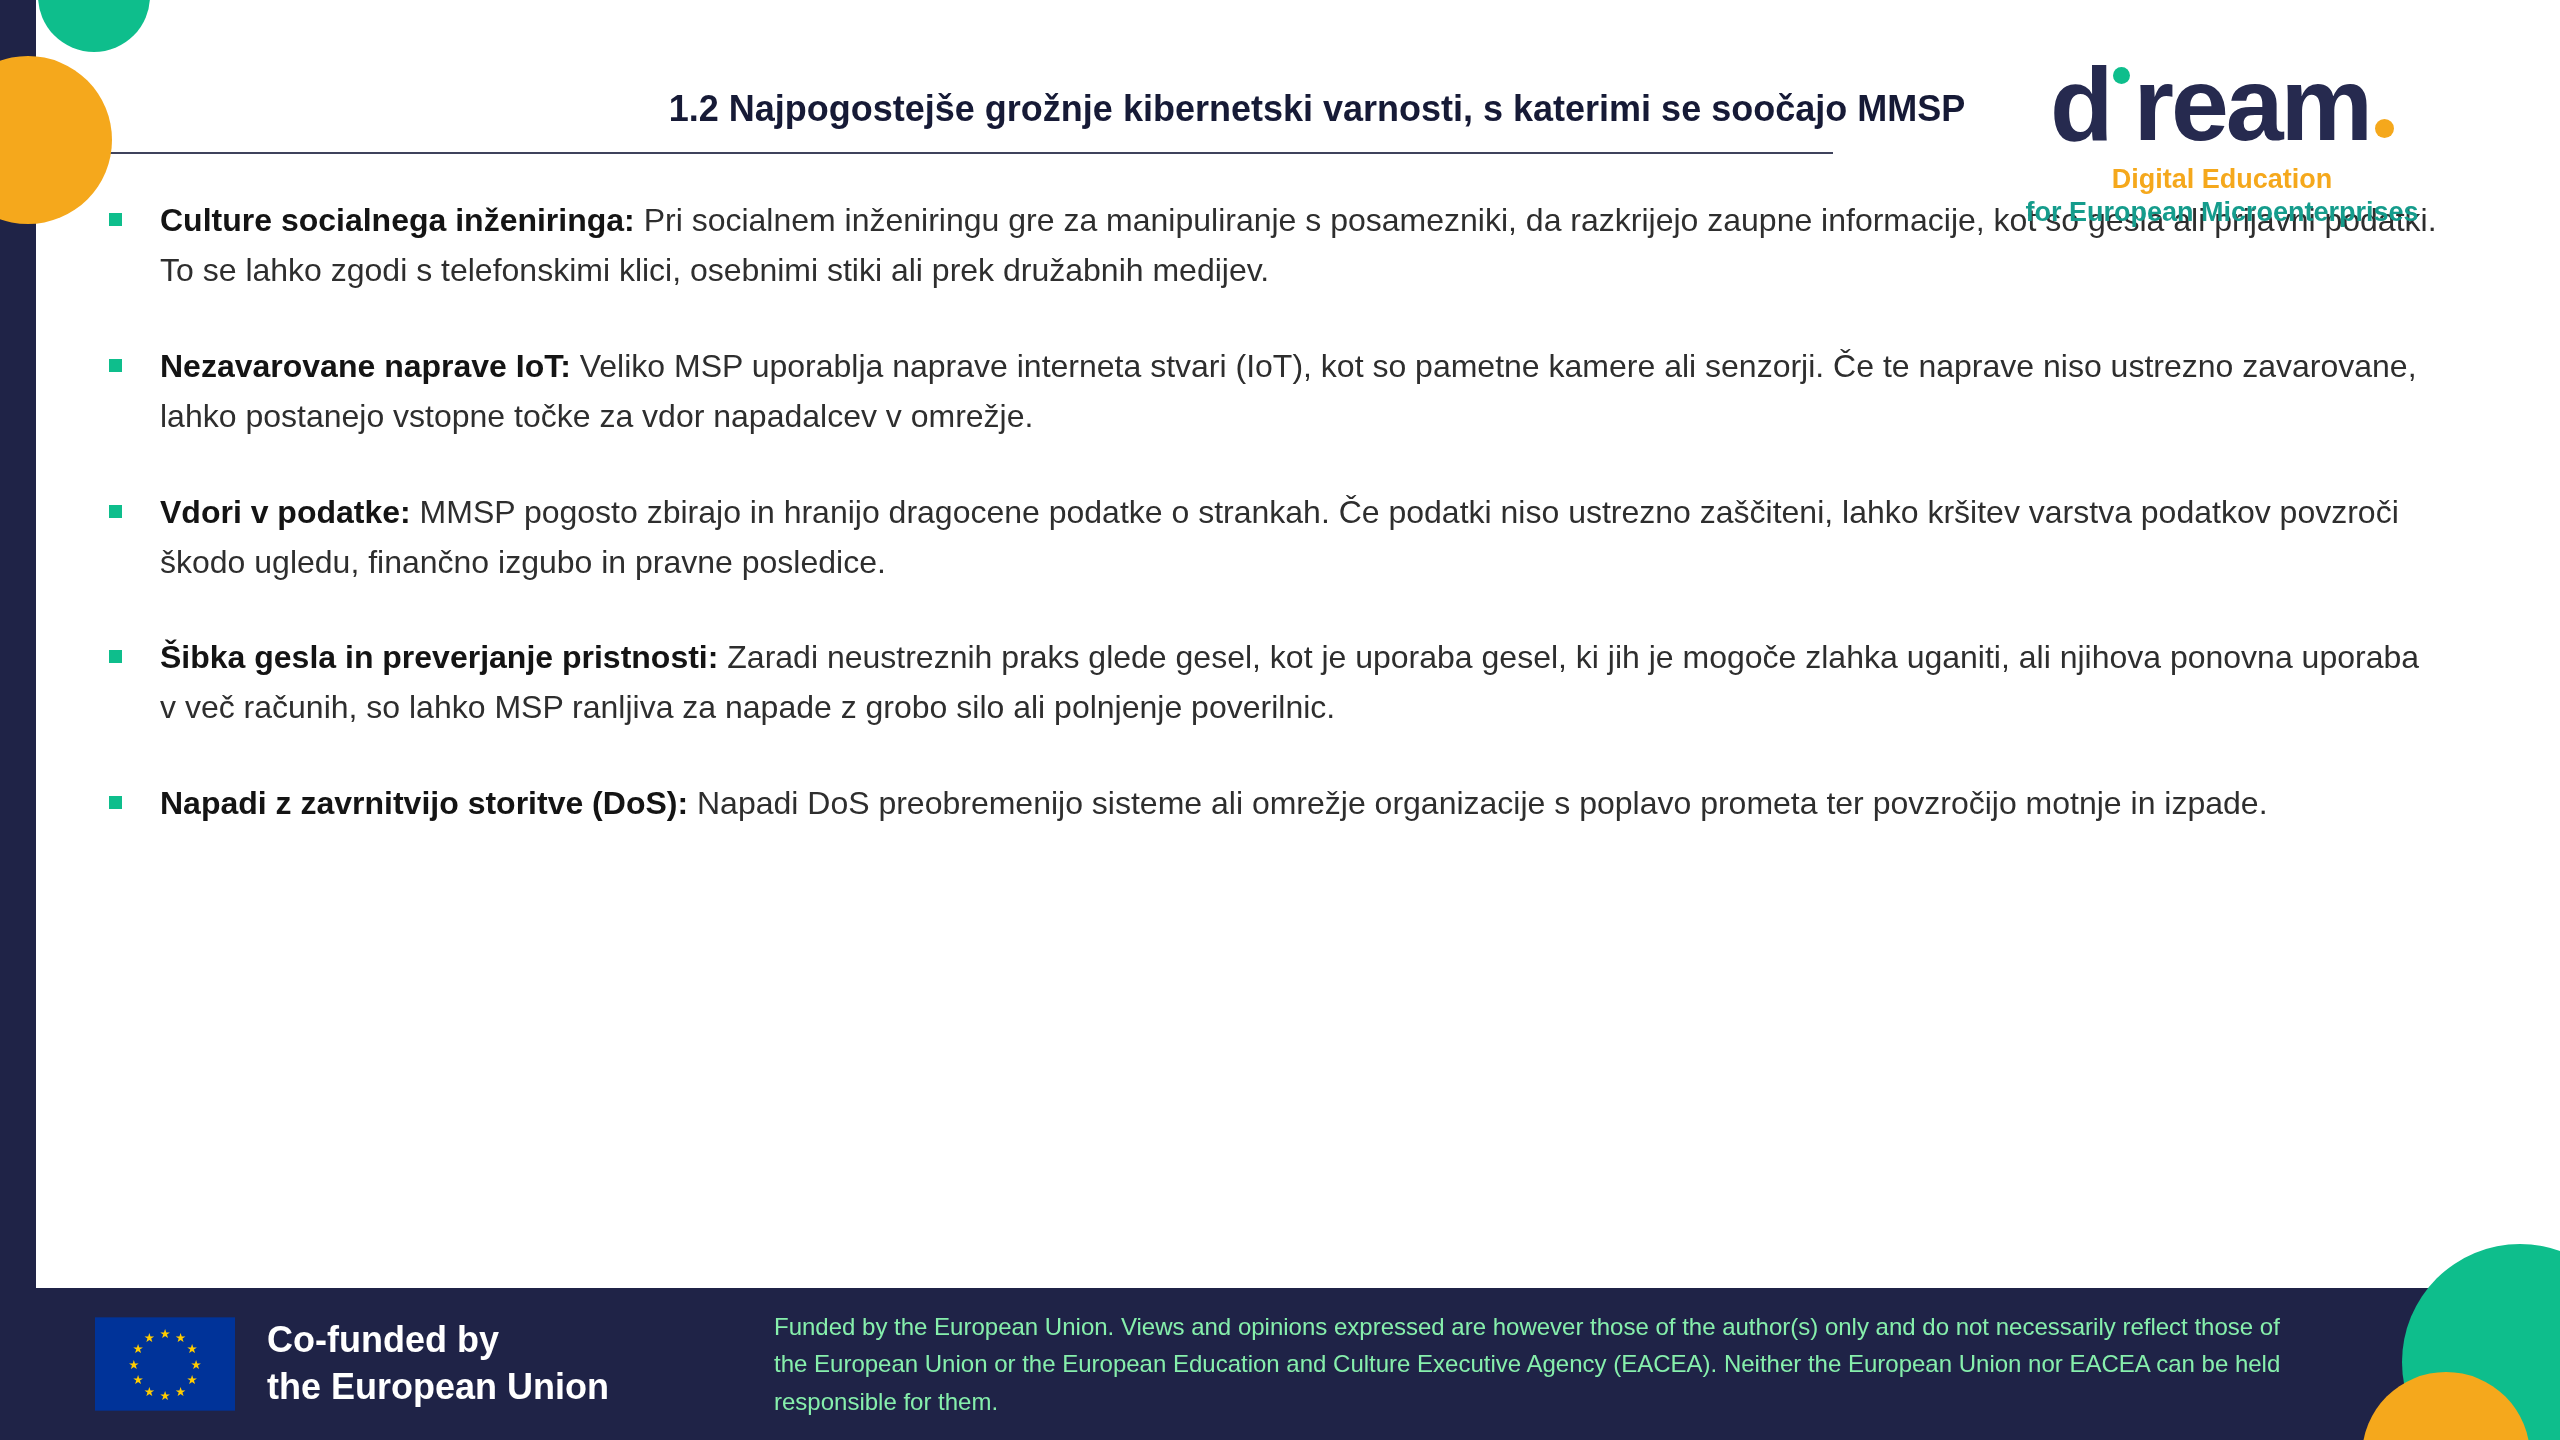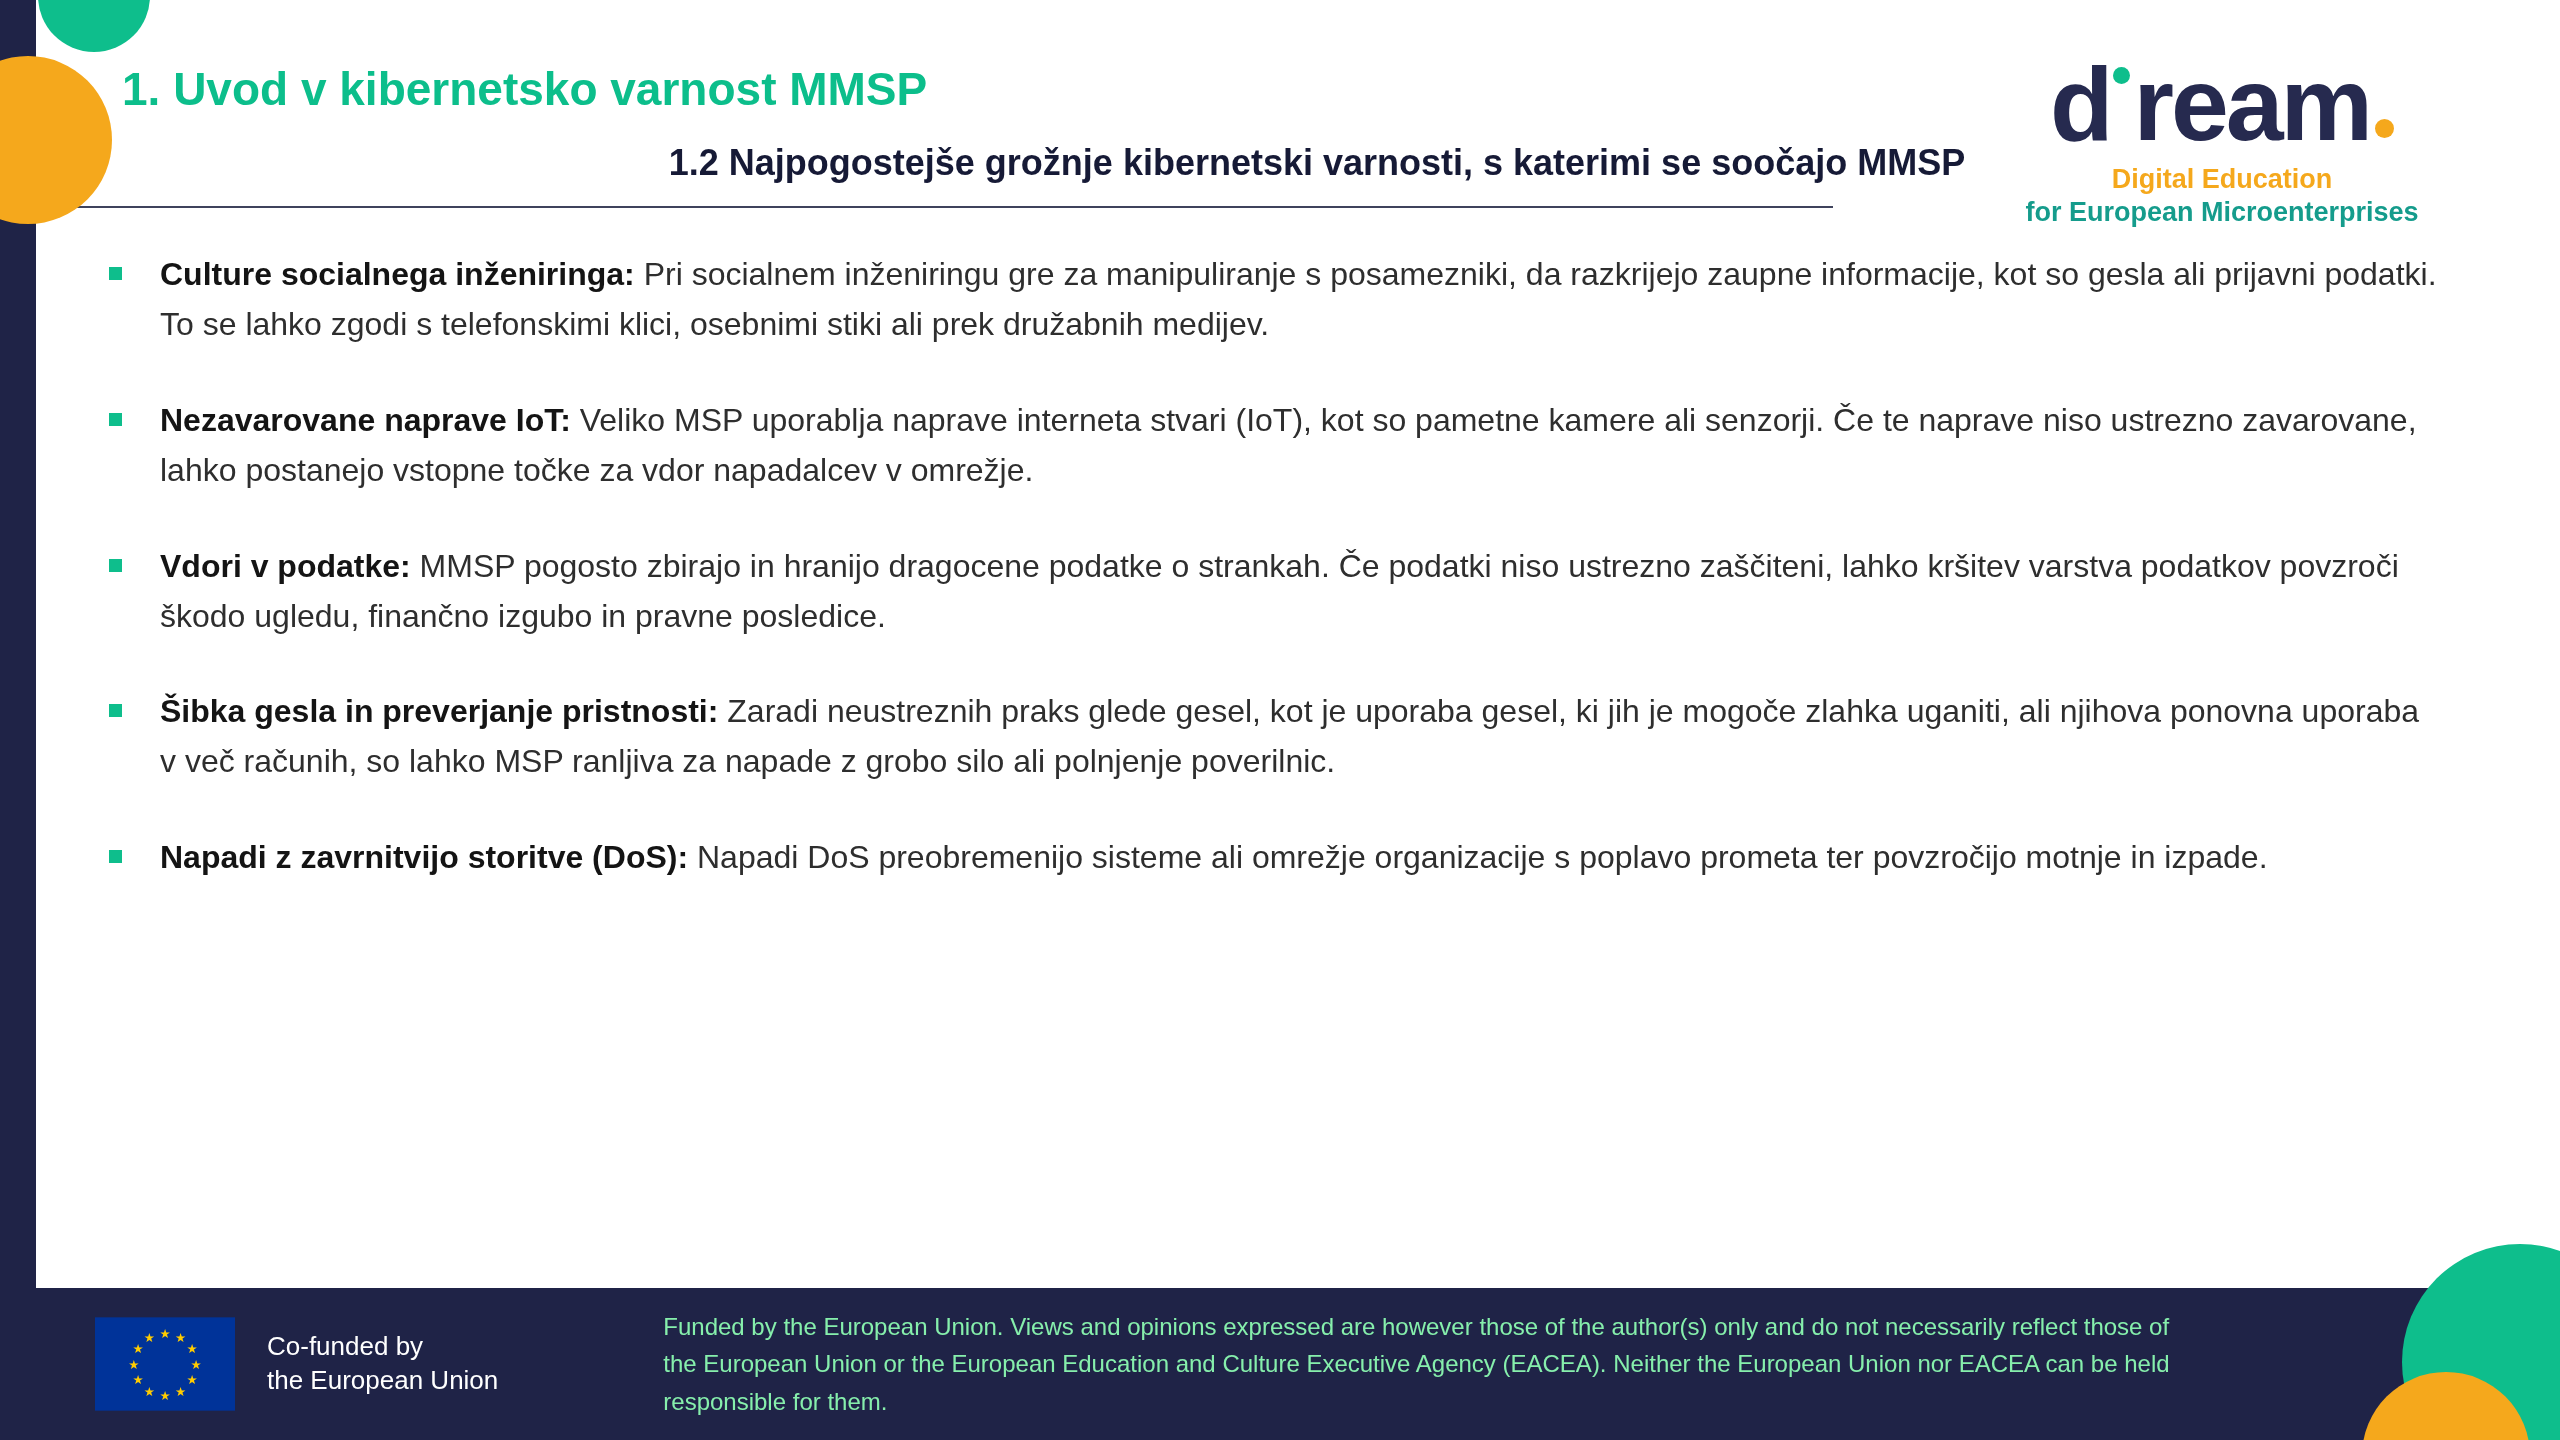--- a/index.html
+++ b/index.html
@@ -50,41 +50,40 @@
     width:13px; height:13px; background:#0EBE8C;
   }
   .lead { font-weight:bold; color:#141414; }
 
   
   .footer {
     position:absolute; left:0; bottom:0; width:2560px; height:152px;
     background:#1F2347; display:flex; align-items:center; z-index:5;
   }
   .eu-flag { margin-left:95px; width:140px; height:94px; flex:none; display:block; }
-  .cofunded { margin-left:32px; font-size:26px; font-weight:normal; color:#ffffff; line-height:1.3; }
+  .cofunded { margin-left:32px; font-size:36px; font-weight:bold; color:#ffffff; line-height:1.3; }
   .disclaimer {
     margin:0 0 0 165px; width:1530px;
     font-size:24px; line-height:1.55; color:#86efac;
   }
 </style>
 </head>
 <body>
 
 <div class="left-strip"></div>
 <div class="circle c-green-tl"></div>
 <div class="circle c-yellow-tl"></div>
 
 <header class="logo">
   <div class="wordmark"><span>d</span><span class="dot green"></span><span>ream</span><span class="dot orange"></span></div>
   <div class="tagline1">Digital Education</div>
   <div class="tagline2">for European Microenterprises</div>
 </header>
 
 <main class="content">
-  <h1 class="title">1. Uvod v kibernetsko varnost MMSP</h1>
   <h2 class="subtitle">1.2 Najpogostejše grožnje kibernetski varnosti, s katerimi se soočajo MMSP</h2>
   <div class="rule"></div>
 
   <ul class="bullets">
     <li><span class="lead">Culture socialnega inženiringa:</span><span> Pri socialnem inženiringu gre za manipuliranje s posamezniki, da razkrijejo zaupne informacije, kot so gesla ali prijavni podatki. To se lahko zgodi s telefonskimi klici, osebnimi stiki ali prek družabnih medijev.</span></li>
     <li><span class="lead">Nezavarovane naprave IoT:</span><span> Veliko MSP uporablja naprave interneta stvari (IoT), kot so pametne kamere ali senzorji. Če te naprave niso ustrezno zavarovane, lahko postanejo vstopne točke za vdor napadalcev v omrežje.</span></li>
     <li><span class="lead">Vdori v podatke:</span><span> MMSP pogosto zbirajo in hranijo dragocene podatke o strankah. Če podatki niso ustrezno zaščiteni, lahko kršitev varstva podatkov povzroči škodo ugledu, finančno izgubo in pravne posledice.</span></li>
     <li><span class="lead">Šibka gesla in preverjanje pristnosti:</span><span> Zaradi neustreznih praks glede gesel, kot je uporaba gesel, ki jih je mogoče zlahka uganiti, ali njihova ponovna uporaba v več računih, so lahko MSP ranljiva za napade z grobo silo ali polnjenje poverilnic.</span></li>
     <li><span class="lead">Napadi z zavrnitvijo storitve (DoS):</span><span> Napadi DoS preobremenijo sisteme ali omrežje organizacije s poplavo prometa ter povzročijo motnje in izpade.</span></li>
   </ul>

